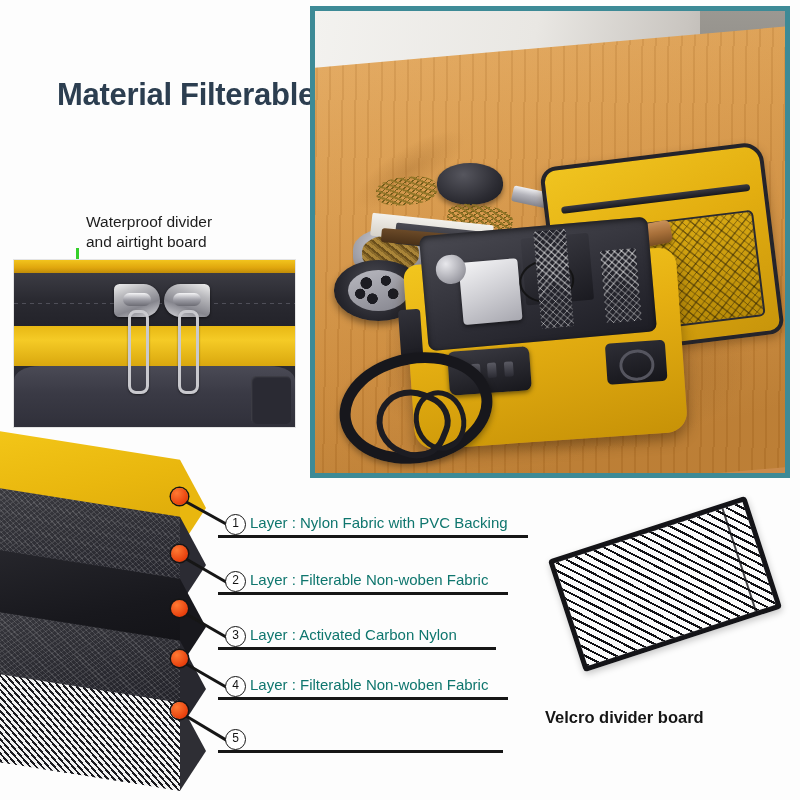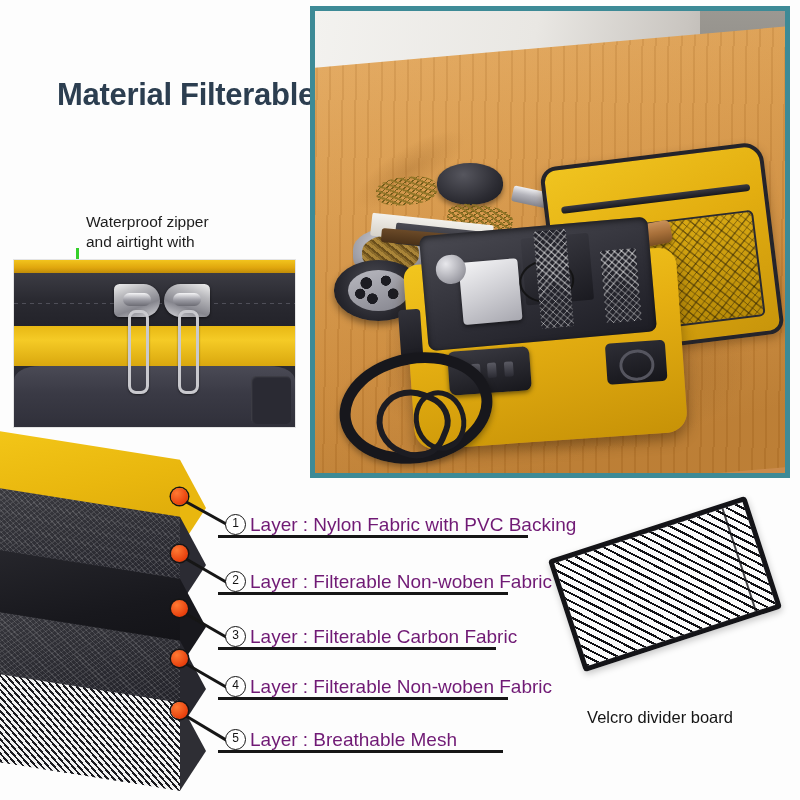--- a/index.html
+++ b/index.html
@@ -466,22 +466,22 @@
     border-radius: 50%;
     font-size: 12px;
     line-height: 17px;
     text-align: center;
     color: #141414;
     background: #ffffff;
     z-index: 5;
   }
   .clabel {
     position: absolute;
-    font-size: 19px;
-    color: #701a75;
+    font-size: 15px;
+    color: #0f766e;
     white-space: nowrap;
     z-index: 5;
   }
   .cunderline {
     position: absolute;
     height: 2.5px;
     background: #161616;
     z-index: 2;
   }
 
@@ -506,38 +506,38 @@
   .dv-fold {
     position: absolute;
     right: 10%; top: 0;
     width: 2px; height: 100%;
     background: rgba(20,20,24,.8);
   }
   .dv-caption {
     position: absolute;
     left: 0; top: 213px;
     width: 230px;
-    text-align: center;
     font-size: 16.5px;
     color: #151515;
     white-space: nowrap;
+    font-weight: bold;
   }
 </style>
 </head>
 <body>
 
 <div id="page">
 
   <div class="title-block">
     <div class="title-line">Material Filterable</div>
   </div>
 
   <div class="zipper-caption">
-    <div>Waterproof zipper</div>
-    <div>and airtight with</div>
+    <div>Waterproof divider</div>
+    <div>and airtight board</div>
   </div>
   <div class="green-line"></div>
   <div class="green-dot"></div>
 
   <div class="zipper-photo">
     <div class="zp-yellow-top"></div>
     <div class="zp-dark-band">
       <div class="zp-stitch"></div>
     </div>
     <div class="zp-yellow-band">
@@ -633,37 +633,36 @@
     <div class="cleader" style="left:182px; top:12px; width:60px; transform:rotate(30deg)"></div>
     <div class="cnum" style="left:225px; top:28px">2</div>
     <div class="clabel" style="left:250px; top:28px">Layer : Filterable Non-woben Fabric</div>
     <div class="cunderline" style="left:218px; top:49px; width:290px"></div>
   </div>
 
   <div class="callout" style="top:597px">
     <div class="cdot" style="left:171px; top:3px"></div>
     <div class="cleader" style="left:182px; top:13px; width:60px; transform:rotate(30deg)"></div>
     <div class="cnum" style="left:225px; top:29px">3</div>
-    <div class="clabel" style="left:250px; top:29px">Layer : Filterable Carbon Fabric</div>
+    <div class="clabel" style="left:250px; top:29px">Layer : Activated Carbon Nylon</div>
     <div class="cunderline" style="left:218px; top:50px; width:278px"></div>
   </div>
 
   <div class="callout" style="top:643px">
     <div class="cdot" style="left:171px; top:7px"></div>
     <div class="cleader" style="left:182px; top:17px; width:60px; transform:rotate(30deg)"></div>
     <div class="cnum" style="left:225px; top:33px">4</div>
     <div class="clabel" style="left:250px; top:33px">Layer : Filterable Non-woben Fabric</div>
     <div class="cunderline" style="left:218px; top:54px; width:290px"></div>
   </div>
 
   <div class="callout" style="top:700px">
     <div class="cdot" style="left:171px; top:2px"></div>
     <div class="cleader" style="left:182px; top:12px; width:62px; transform:rotate(31deg)"></div>
     <div class="cnum" style="left:225px; top:29px">5</div>
-    <div class="clabel" style="left:250px; top:29px">Layer : Breathable Mesh</div>
     <div class="cunderline" style="left:218px; top:50px; width:285px"></div>
   </div>
 
   <div class="divider-photo">
     <div class="dv-mesh">
       <div class="dv-fold"></div>
     </div>
     <div class="dv-caption">Velcro divider board</div>
   </div>
 

